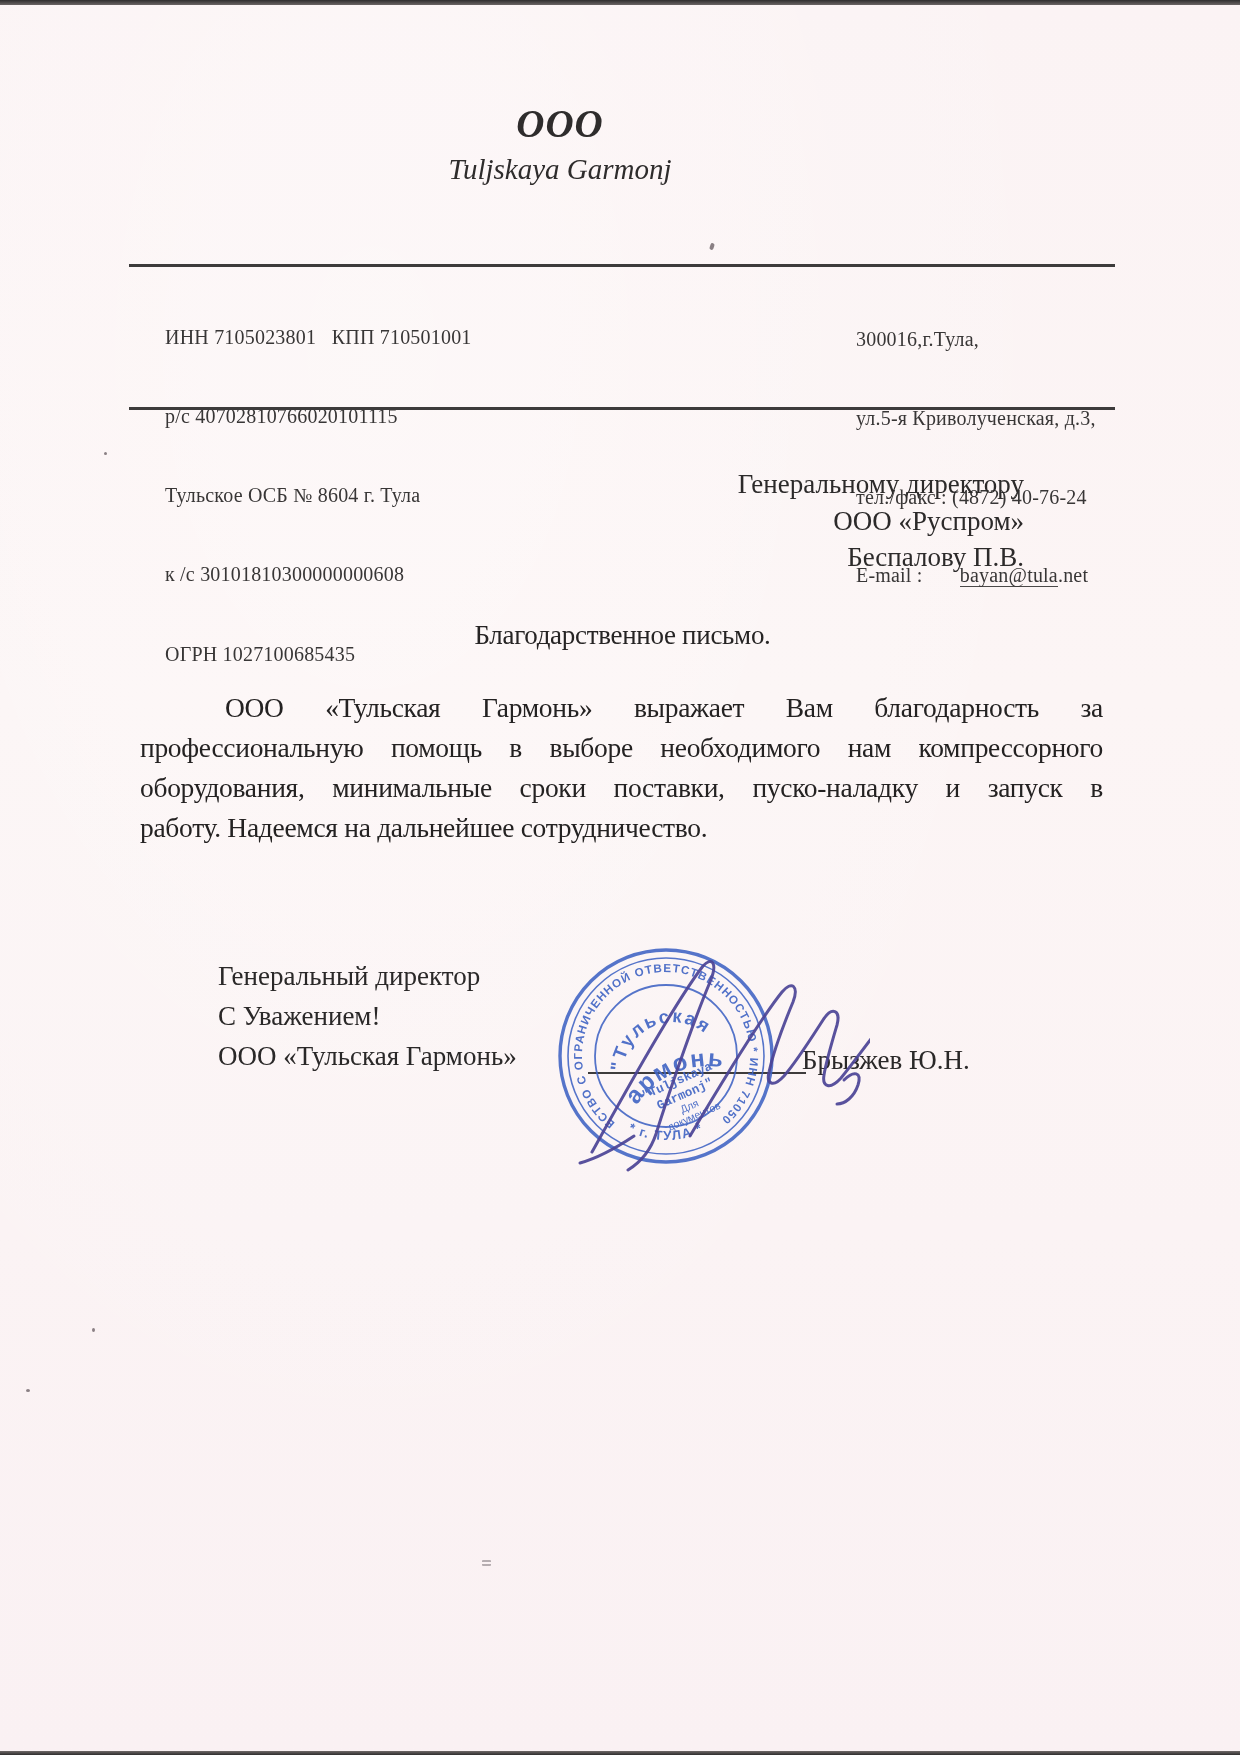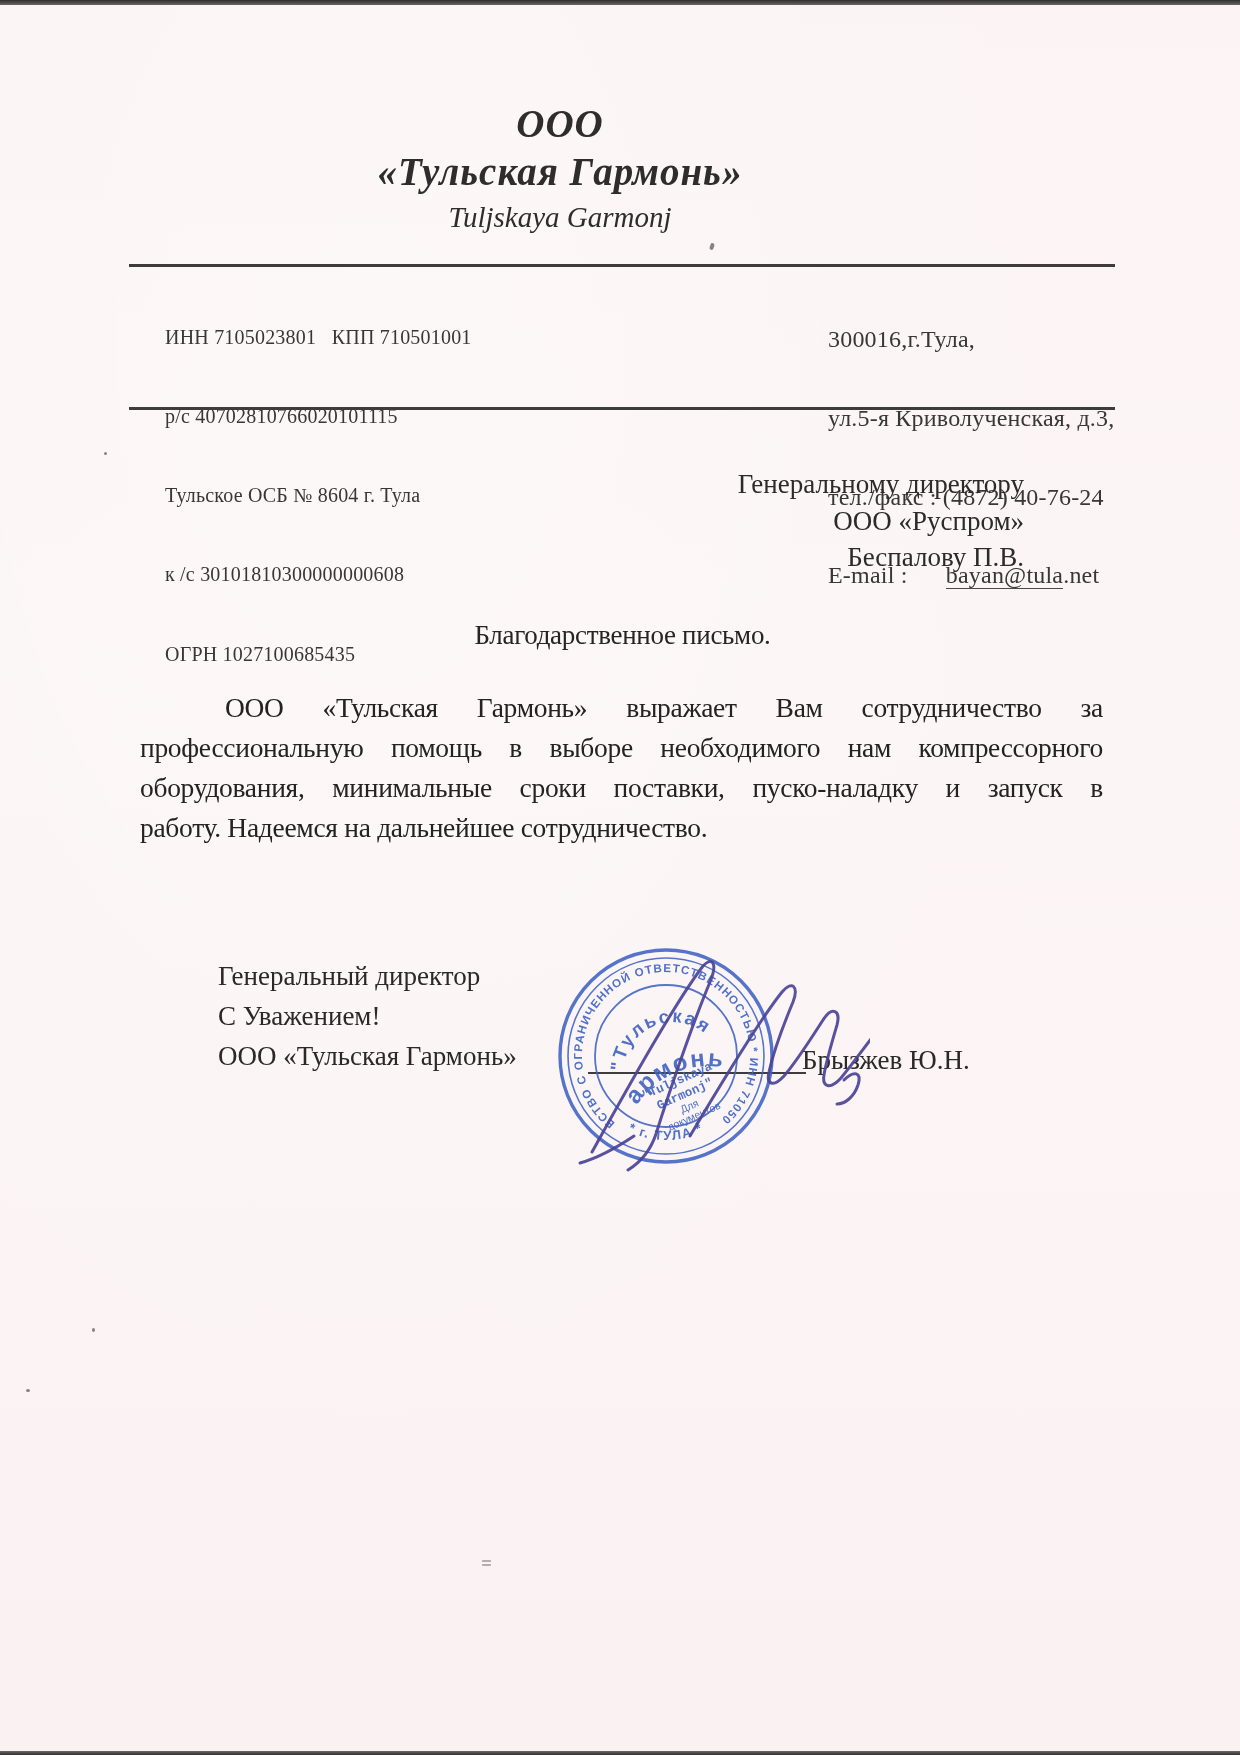--- a/index.html
+++ b/index.html
@@ -25,21 +25,21 @@
 
   .rule{position:absolute;height:3px;background:#3d3b3b;left:129px;width:986px;}
   .rule.r1{top:264px;}
   .rule.r2{top:407px;}
 
   .req-left{
     position:absolute;left:165px;top:271px;font-size:20px;line-height:26.4px;
     color:#383636;letter-spacing:.2px;white-space:pre;
   }
   .req-right{
-    position:absolute;left:828px;top:274px;font-size:24px;line-height:26.2px;
+    position:absolute;left:856px;top:274px;font-size:20px;line-height:26.2px;
     color:#383636;letter-spacing:.2px;white-space:pre;
   }
   .email-link{border-bottom:1.5px solid #4a4848;margin-left:32px;}
 
   .recipient{
     position:absolute;left:600px;top:466px;width:424px;text-align:right;
     font-size:27px;line-height:36.5px;color:#2c2a2a;
   }
 
   .letter-title{
@@ -76,21 +76,20 @@
 </style>
 </head>
 <body>
 
 <div id="page">
   <div class="edge top"></div>
   <div class="edge bottom"></div>
 
   <div class="header">
     <div class="abbr">ООО</div>
-    <div class="org">«Тульская Гармонь»</div>
     <div class="translit">Tuljskaya Garmonj</div>
   </div>
 
   <div class="rule r1"></div>
 
   <div class="req-left">
     <div>ИНН 7105023801   КПП 710501001</div>
     <div>р/с 40702810766020101115</div>
     <div>Тульское ОСБ № 8604 г. Тула</div>
     <div>к /с 30101810300000000608</div>
@@ -108,21 +107,21 @@
 
   <div class="recipient">
     <div>Генеральному директору</div>
     <div>ООО «Руспром»</div>
     <div>Беспалову П.В.</div>
   </div>
 
   <div class="letter-title">Благодарственное письмо.</div>
 
   <div class="body-text">
-    <div class="body-line first">ООО «Тульская Гармонь» выражает Вам сотрудничество за</div>
+    <div class="body-line first">ООО «Тульская Гармонь» выражает Вам благодарность за</div>
     <div class="body-line">профессиональную помощь в выборе необходимого нам компрессорного</div>
     <div class="body-line">оборудования, минимальные сроки поставки, пуско-наладку и запуск в</div>
     <div class="body-line last">работу. Надеемся на дальнейшее сотрудничество.</div>
   </div>
 
   <div class="closing">
     <div>Генеральный директор</div>
     <div>С Уважением!</div>
     <div>ООО «Тульская Гармонь»</div>
   </div>

